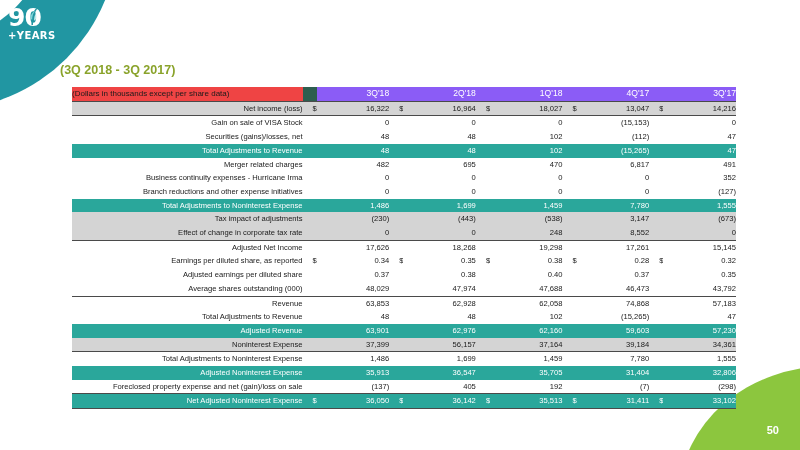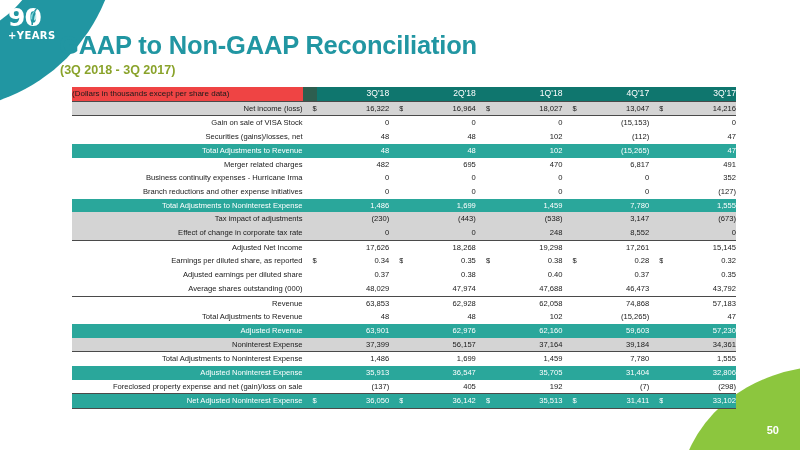--- a/index.html
+++ b/index.html
@@ -147,21 +147,21 @@
     height: 13.7px;
     white-space: nowrap;
     overflow: hidden;
   }
   .c-label   { width: 226px; padding-left: 4px; text-align: right; }
   .c-cur     { width: 14px;  text-align: right; }
   .c-val     { width: 71px;  text-align: right; padding-right: 3px; }
 
   
   thead td {
-    background: #0f766e;
+    background: #8b5cf6;
     color: #ffffff;
     text-align: center;
     height: 24px;
     line-height: 24px;
     font-size: 8.6px;
   }
   thead td.hdr-label {
     background: #ef4444;
     color: #1a1a1a;
     text-align: left;
@@ -192,21 +192,20 @@
   <div class="logo-block">
     <div class="logo-90">90</div>
     <svg class="logo-feather" viewBox="0 0 13 20">
       <path d="M10.5 1 C7 4, 5 9, 5.5 18 L7 18 C7 10, 9 5, 11.5 1.6 Z" fill="#2196a2"></path>
       <path d="M9.6 3.2 C7.2 5.6, 6.2 9, 6.1 13 L4.2 11 C4.8 7.6, 6.6 4.8, 9.6 3.2 Z" fill="#7fd4d8"></path>
       <path d="M9.9 6.5 C8.6 8.4, 8.0 11, 8.0 13.8 L10.2 12 C10.5 10, 10.3 8, 9.9 6.5 Z" fill="#bfe9ea"></path>
     </svg>
     <div class="logo-years">+YEARS</div>
   </div>
 
-  <div class="slide-title">GAAP to Non-GAAP Reconciliation</div>
   <div class="slide-subtitle">(3Q 2018 - 3Q 2017)</div>
 
   <table id="recon-table">
     <thead>
       <tr>
         <td class="c-label hdr-label">(Dollars in thousands except per share data)</td>
         <td class="c-cur hdr-cur-first"></td>
         <td class="c-val">3Q'18</td>
         <td class="c-cur"></td>
         <td class="c-val">2Q'18</td>

